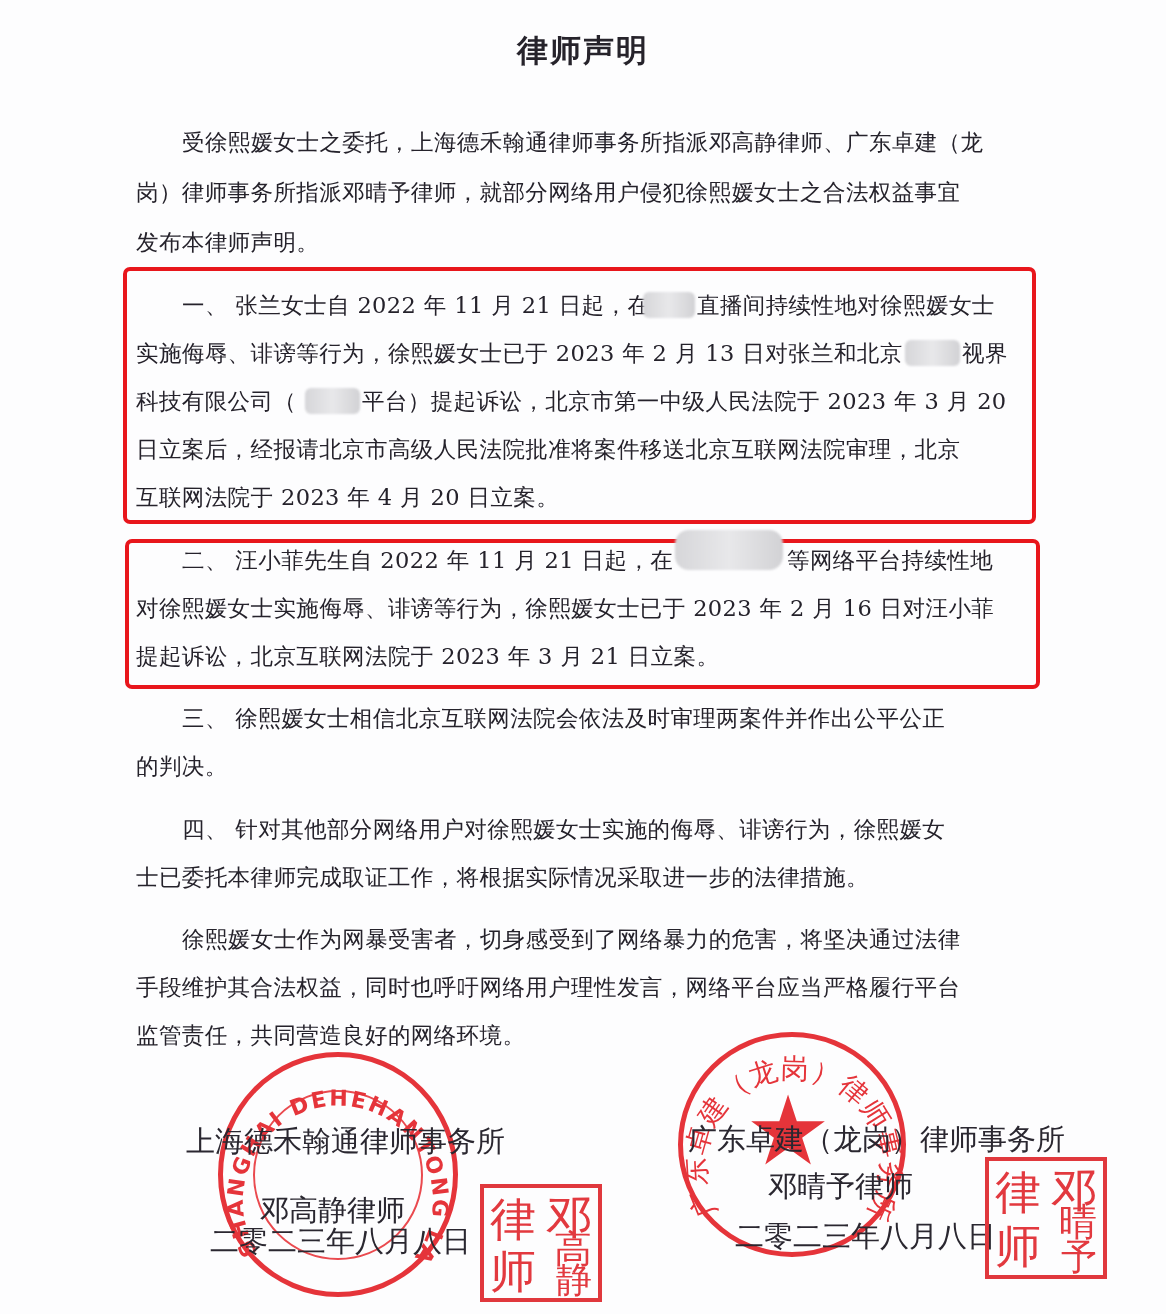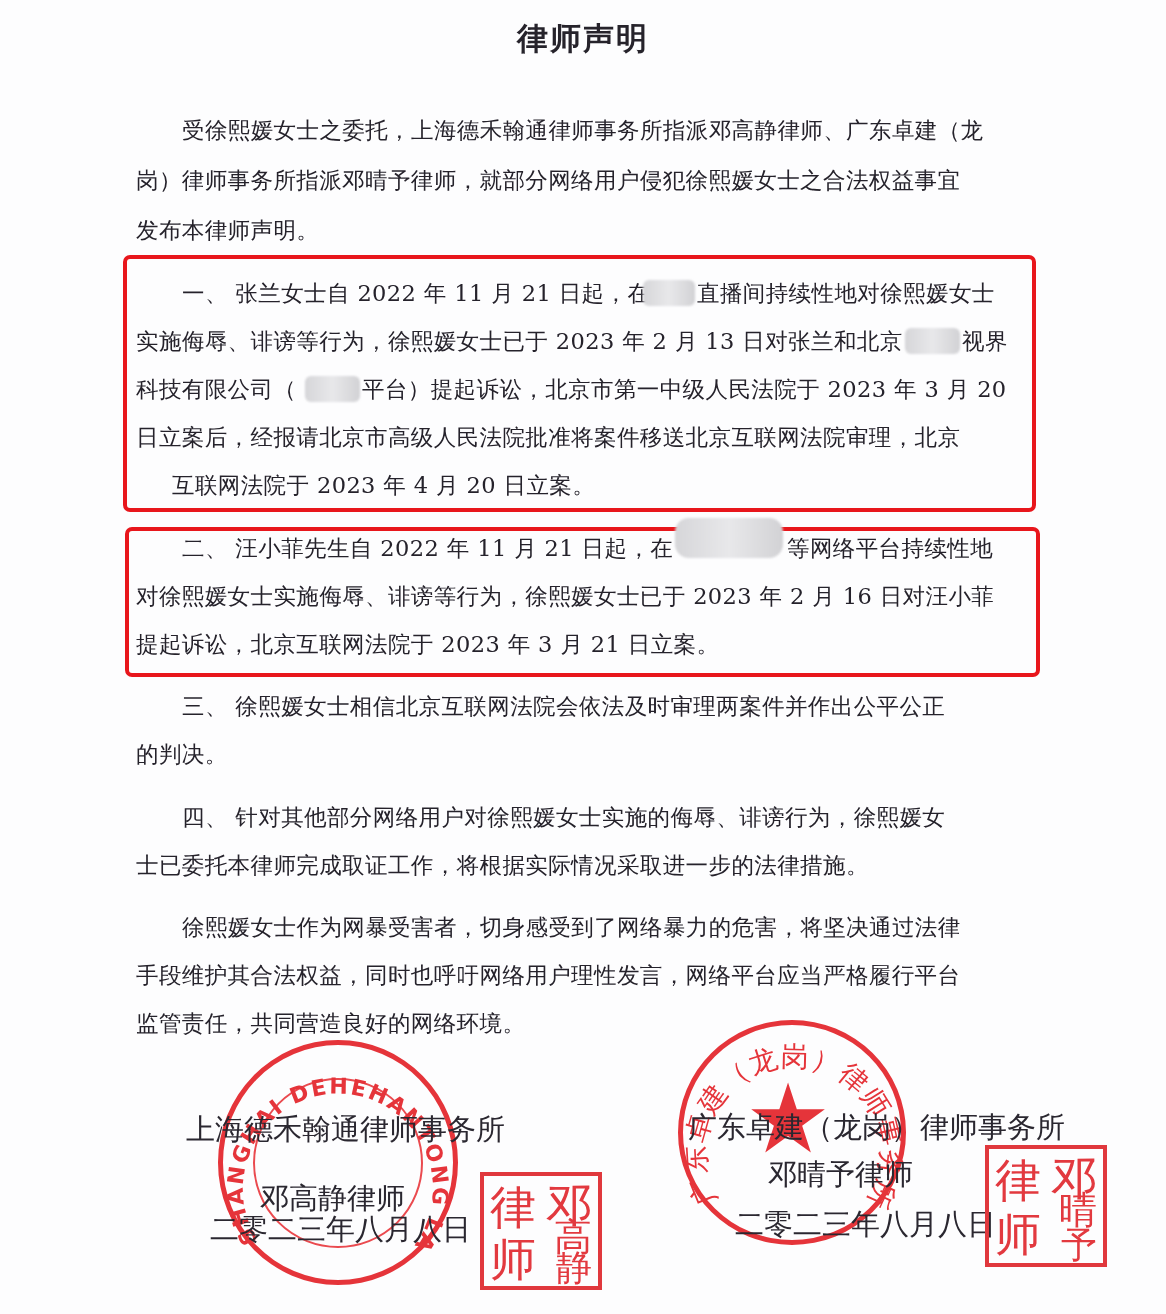--- a/index.html
+++ b/index.html
@@ -3,21 +3,21 @@
 <meta charset="utf-8">
 <style>
   html, body { margin: 0; padding: 0; }
   body {
     width: 1166px; height: 1314px; overflow: hidden;
     background: #fdfdfe;
     font-family: "DejaVu Serif", "Liberation Serif", serif;
     color: #1e1c24;
     position: relative;
   }
-  .page { position: absolute; left: 0; top: 0; width: 1166px; height: 1032px; }
+  .page { position: absolute; left: 0; top: 12px; width: 1166px; height: 1032px; }
   .title {
     position: absolute; left: 0; width: 1166px; top: 18px;
     text-align: center; font-size: 31px; font-weight: bold; letter-spacing: 2px;
     font-family: "DejaVu Sans", "Liberation Sans", sans-serif;
     color: #26232b;
   }
   .line {
     position: absolute; left: 136px; white-space: nowrap;
     font-size: 22.5px; letter-spacing: 0.4px; color: #25222b;
   }
@@ -63,21 +63,21 @@
 
   <div class="line" style="top:326px;">实施侮辱、诽谤等行为，徐熙媛女士已于 2023 年 2 月 13 日对张兰和北京</div>
   <div class="blur" style="left:905px; top:328px; width:55px; height:26px;"></div>
   <div class="line" style="left:962px; top:326px;">视界</div>
 
   <div class="line" style="top:374px;">科技有限公司（</div>
   <div class="blur" style="left:305px; top:376px; width:55px; height:26px;"></div>
   <div class="line" style="left:362px; top:374px;text-align:right;">平台）提起诉讼，北京市第一中级人民法院于 2023 年 3 月 20</div>
 
   <div class="line" style="top:422px;">日立案后，经报请北京市高级人民法院批准将案件移送北京互联网法院审理，北京</div>
-  <div class="line" style="top:470px;margin-left:36px;">互联网法院于 2023 年 4 月 20 日立案。</div>
+  <div class="line" style="top:470px;">互联网法院于 2023 年 4 月 20 日立案。</div>
 
   <div class="redbox" style="left:125px; top:527px; width:915px; height:150px;"></div>
   <div class="line" style="left:182px; top:533px;">二、  汪小菲先生自 2022 年 11 月 21 日起，在</div>
   <div class="blur" style="left:675px; top:518px; width:108px; height:40px; border-radius:14px;"></div>
   <div class="line" style="left:787px; top:533px;">等网络平台持续性地</div>
   <div class="line" style="top:581px;">对徐熙媛女士实施侮辱、诽谤等行为，徐熙媛女士已于 2023 年 2 月 16 日对汪小菲</div>
   <div class="line" style="top:629px;">提起诉讼，北京互联网法院于 2023 年 3 月 21 日立案。</div>
 
   <div class="line" style="left:182px; top:691px;">三、  徐熙媛女士相信北京互联网法院会依法及时审理两案件并作出公平公正</div>
   <div class="line" style="top:739px;">的判决。</div>

